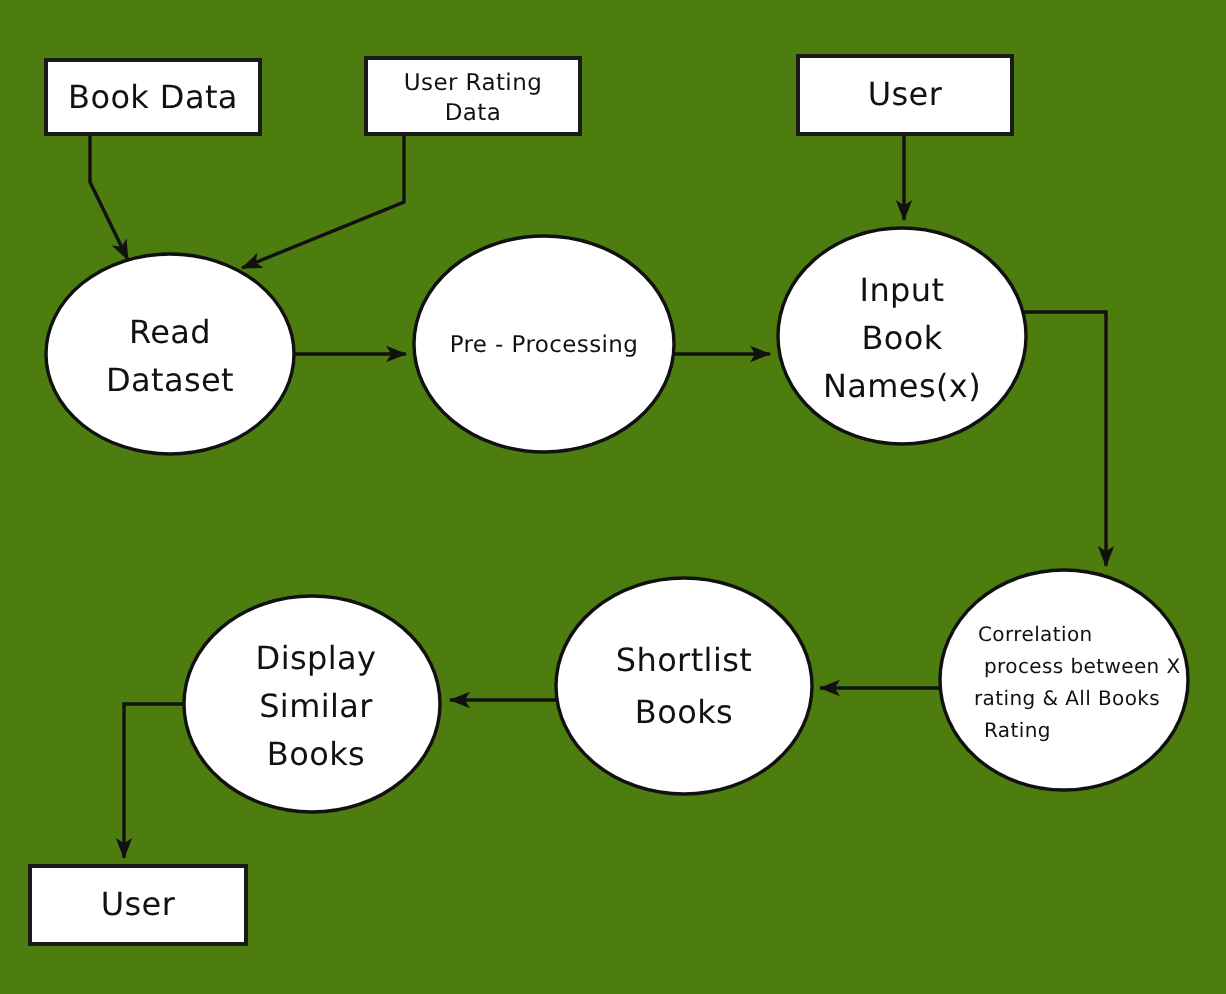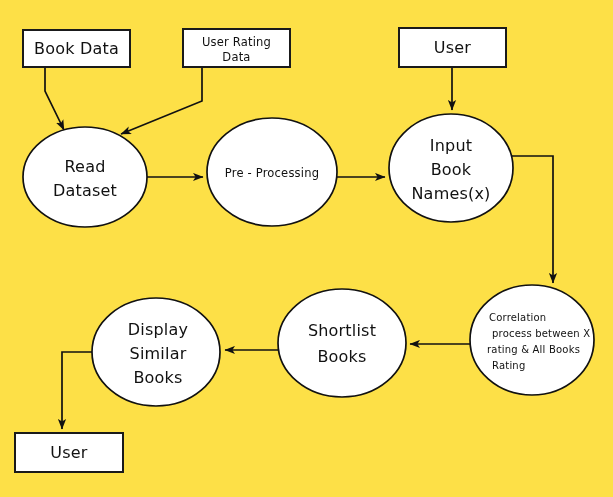--- a/index.html
+++ b/index.html
@@ -7,21 +7,21 @@
     padding: 0;
     background: #ffffff;
   }
   body {
     font-family: "DejaVu Sans", sans-serif;
   }
   #diagram-root {
     position: relative;
     width: 613px;
     height: 497px;
-    background: #fde047;
+    background: #4d7c0f;
     overflow: hidden;
   }
   svg.flow {
     position: absolute;
     top: 0;
     left: 0;
     width: 613px;
     height: 497px;
   }
   .shape-stroke {

